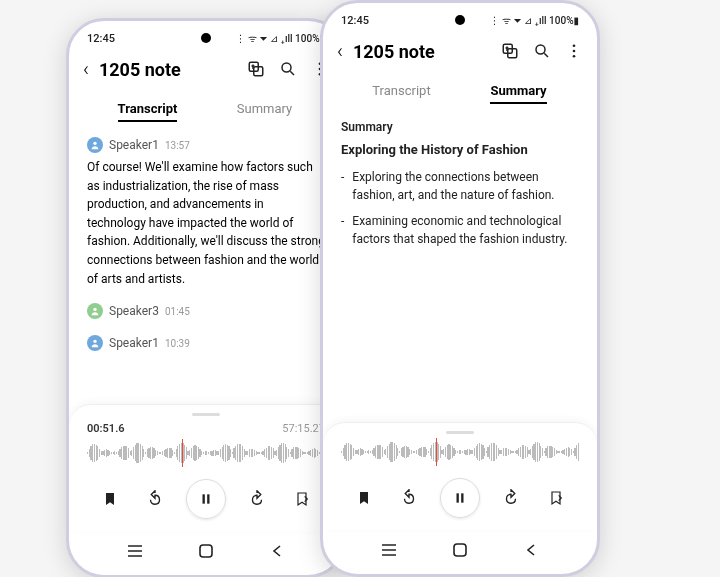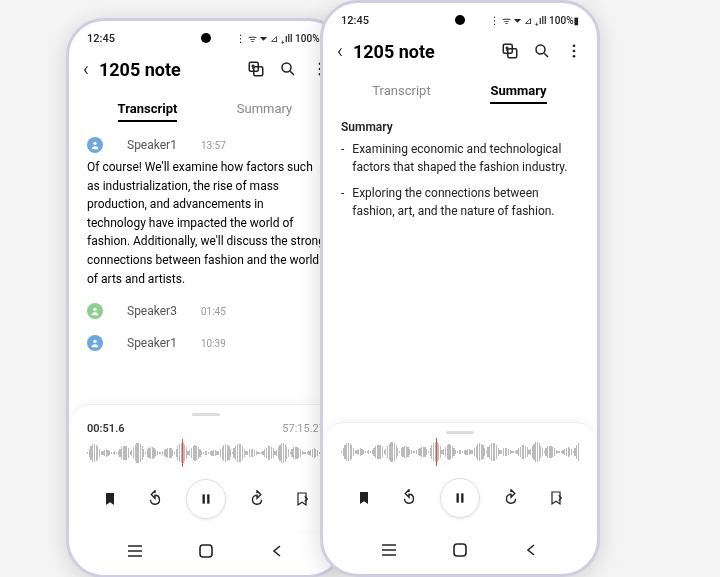--- a/index.html
+++ b/index.html
@@ -14,21 +14,21 @@
   .back-chev { font-size: 20px; font-weight: 300; cursor: pointer; }
   .title { font-size: 18px; font-weight: 700; flex: 1; }
   .hdr-icons { display: flex; gap: 14px; align-items: center; }
   .hdr-icon { width: 18px; height: 18px; cursor: pointer; display: flex; align-items: center; justify-content: center; }
   .tabs { display: flex; padding: 4px 20px 0; gap: 0; }
   .tab { flex: 1; text-align: center; padding: 8px 0; font-size: 13px; color: #888; cursor: pointer; }
   .tab.active { color: #000; font-weight: 700; }
   .tab.active span { border-bottom: 2px solid #000; padding-bottom: 4px; }
   .content { flex: 1; overflow: hidden; padding: 12px 18px; font-size: 12px; line-height: 1.5; color: #222; }
   .entry { margin-bottom: 14px; }
-  .speaker-row { display: flex; align-items: center; gap: 24px; margin-bottom: 4px; }
+  .speaker-row { display: flex; align-items: center; gap: 6px; margin-bottom: 4px; }
   .avatar { width: 16px; height: 16px; border-radius: 50%; display: flex; align-items: center; justify-content: center; }
   .avatar svg { width: 10px; height: 10px; fill: #fff; }
   .speaker-name { font-size: 12px; color: #555; }
   .ts { font-size: 10px; color: #999; }
   .entry-text { font-size: 12px; color: #000; line-height: 1.55; }
   .keywords-row { display: flex; justify-content: space-between; align-items: center; padding: 6px 0 14px; }
   .kw-label { font-size: 12px; font-weight: 600; color: #222; }
   .info-icon { width: 14px; height: 14px; border: 1px solid #aaa; border-radius: 50%; font-size: 9px; color: #888; display: flex; align-items: center; justify-content: center; }
   .section-label { font-size: 12px; font-weight: 600; margin-bottom: 4px; }
   .summary-title { font-size: 13px; font-weight: 700; margin-bottom: 8px; }
@@ -370,25 +370,26 @@
     </div>
   </div>
 
   <div class="tabs">
     <div class="tab"><span>Transcript</span></div>
     <div class="tab active"><span>Summary</span></div>
   </div>
 
   <div class="content">
     <div class="section-label">Summary</div>
+    <div class="summary-title">Exploring the History of Fashion</div>
+    <div class="bullet">
+        <span>Exploring the connections between fashion, art, and the nature of fashion.</span>
+      </div>
     <div class="bullet">
         <span>Examining economic and technological factors that shaped the fashion industry.</span>
-      </div>
-    <div class="bullet">
-        <span>Exploring the connections between fashion, art, and the nature of fashion.</span>
       </div>
   </div>
 
   <div class="player">
     <div class="grab"></div>
     <div class="wave">
       <div class="wave-bars" id="wave-r">
           <span style="height: 2px;"></span>
           <span style="height: 8.46974px;"></span>
           <span style="height: 13.8446px;"></span>

